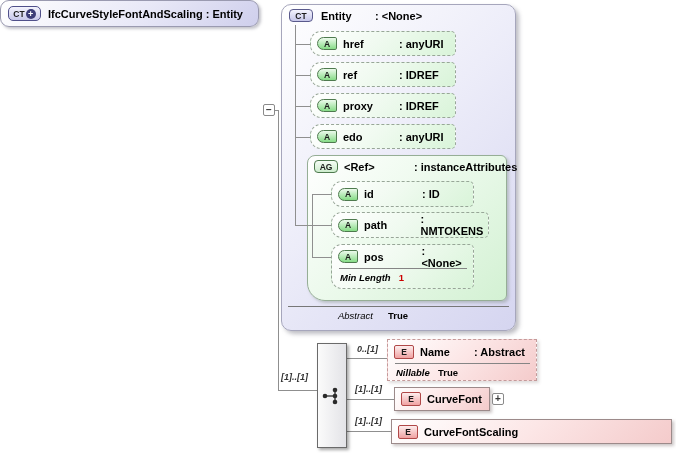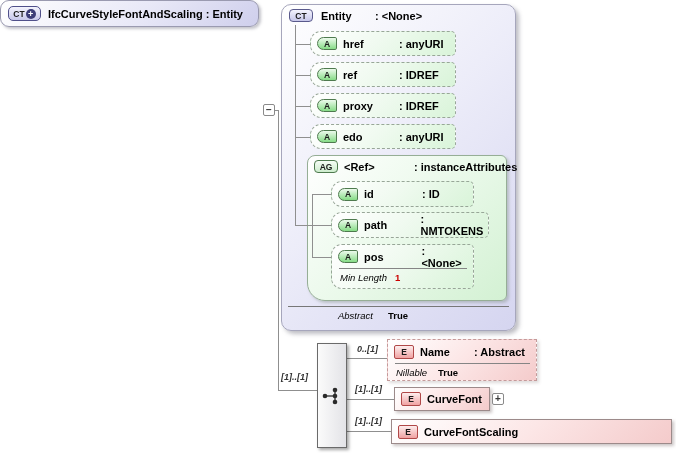--- a/index.html
+++ b/index.html
@@ -49,21 +49,21 @@
     color:#fff; font-size:9px; line-height:10px; text-align:center; font-weight:bold; }
   .badge-a { width:20px; height:13px; border:1px solid #4e7a4e; border-radius:7px 2px 2px 7px;
     background:linear-gradient(180deg,#ecfaec,#86dc86); }
   .badge-ag { width:24px; height:13px; border:1px solid #4e7a4e; border-radius:4px;
     background:linear-gradient(180deg,#f6fdf6,#cdeccd); }
   .badge-e { width:20px; height:14px; border:1px solid #b04848; border-radius:2px;
     background:linear-gradient(180deg,#fdeeee,#f0a2a2); }
 
   .sep { border-top:1px solid #858585; margin:2px 1px; }
   .facet { display:flex; align-items:center; gap:8px; font-size:9.5px; padding:1px 2px 0 2px; }
-  .facet .fl { font-style:italic; font-weight:normal; color:#000; }
+  .facet .fl { font-style:italic; font-weight:bold; color:#000; }
   .facet .fv { font-weight:bold; color:#000; }
   .facet .fv.red { color:#cc0000; }
 
   .footer-sep { position:absolute; left:288px; top:306px; width:221px; border-top:1px solid #777; }
   .footer { position:absolute; left:290px; top:310px; display:flex; gap:10px; font-size:9.5px;margin-left:48px; }
   .footer .fl { font-style:italic; width:40px; } .footer .fv { font-weight:bold; }
 
   .seqbar { position:absolute; left:317px; top:343px; width:30px; height:105px;
     border:1px solid #6a6a6a; background:linear-gradient(90deg,#fbfbfb,#e3e3e7);
     box-shadow:2px 2px 3px rgba(0,0,0,.35); }

